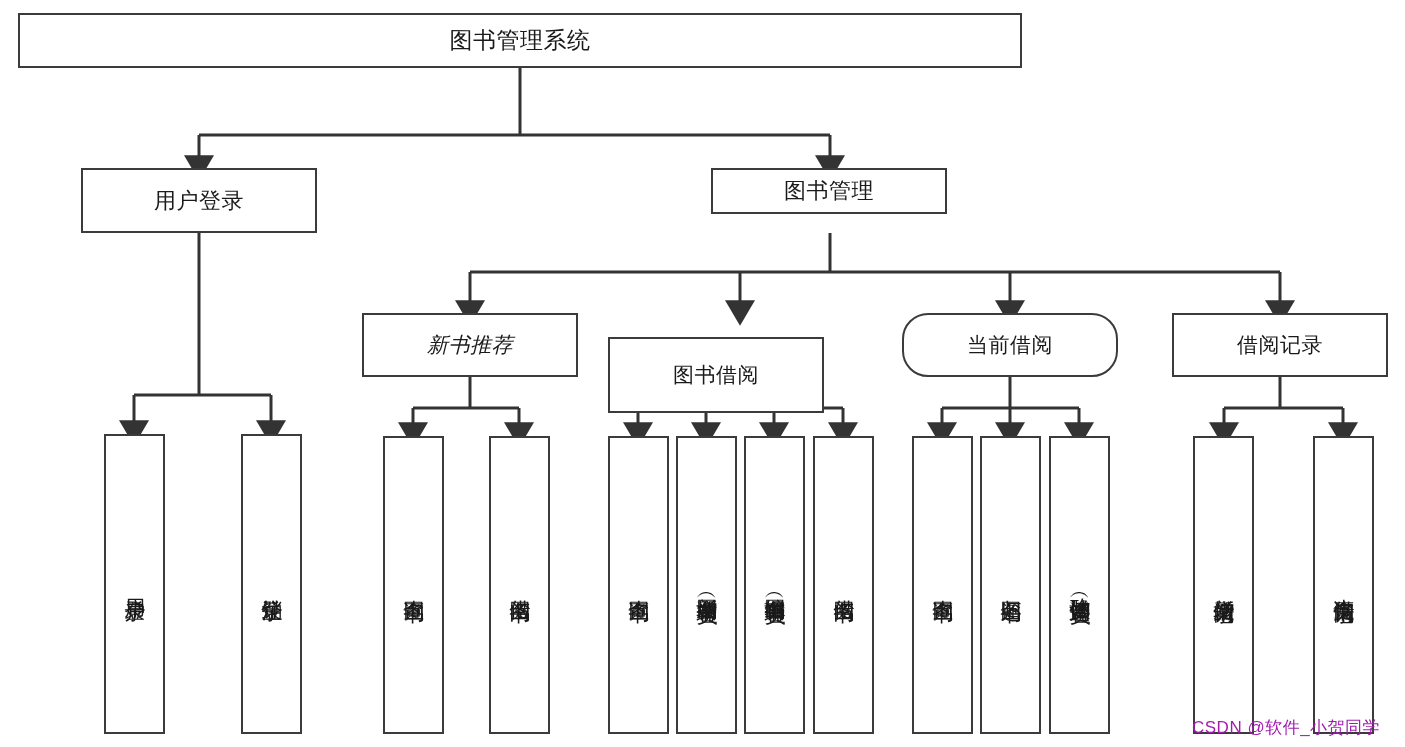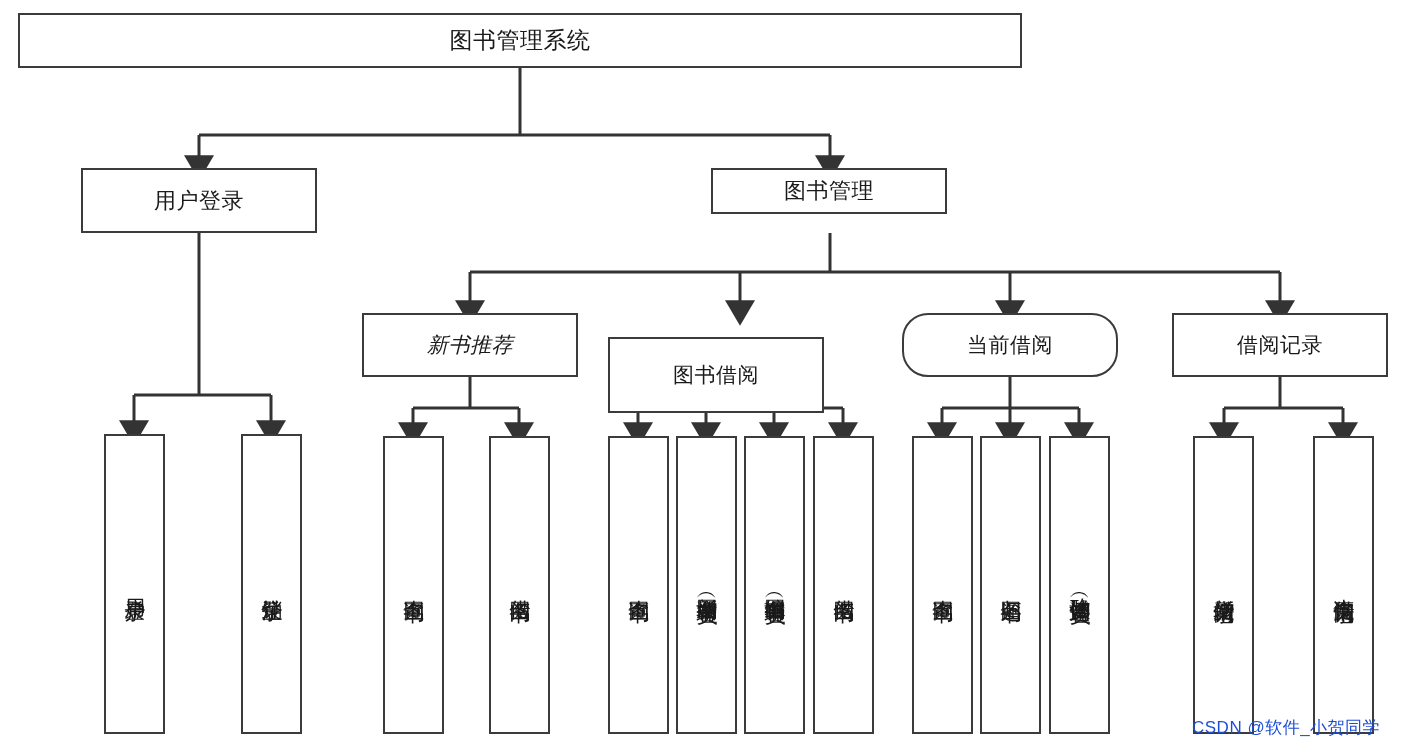--- a/index.html
+++ b/index.html
@@ -60,21 +60,21 @@
     text-orientation: upright;
     font-size: 21px;
     line-height: 1.18;
     letter-spacing: 1px;
     white-space: nowrap;
     text-align: center;
   }
   .watermark {
     position: absolute;
     font-size: 17px;
-    color: #1d4ed8;
+    color: #a21caf;
     letter-spacing: 0.5px;
     white-space: nowrap;
     user-select: none;
   }
 </style>
 </head>
 <body>
 
 <div id="canvas">
 

